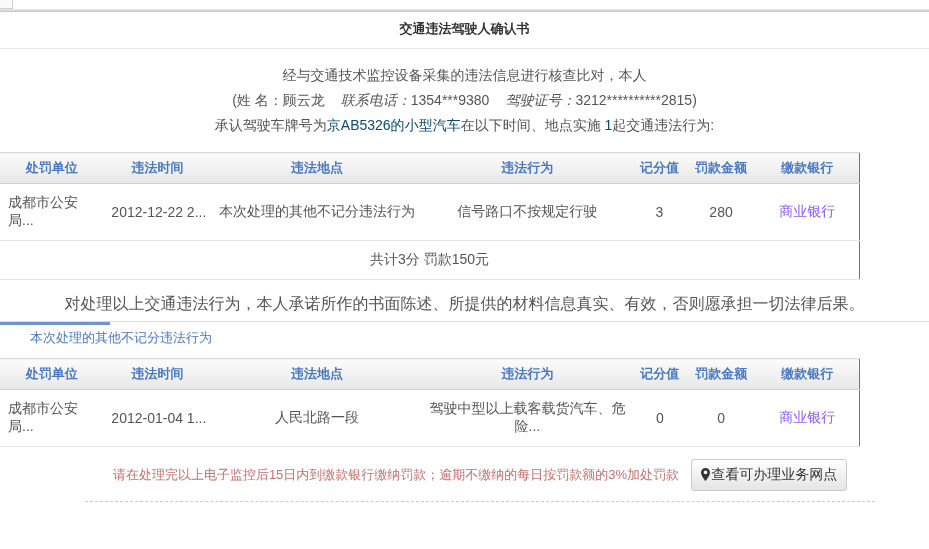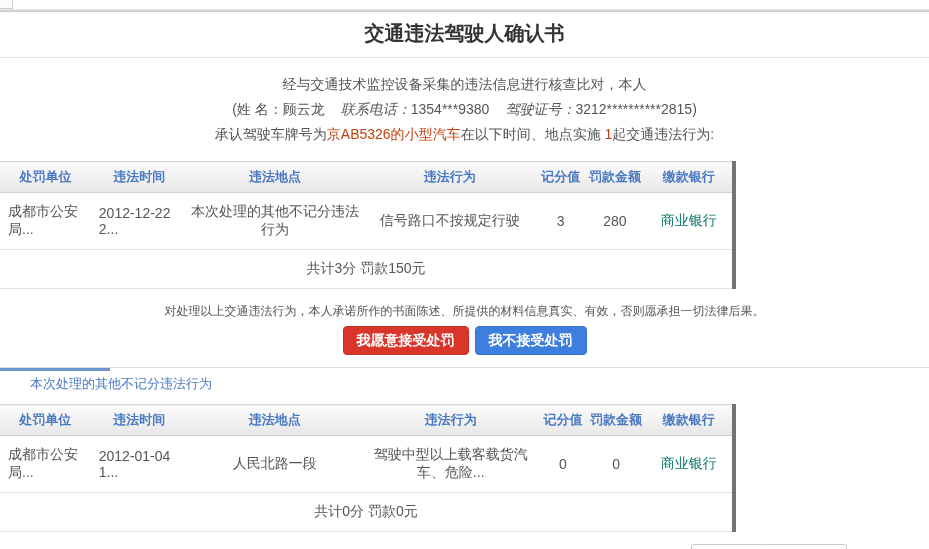--- a/index.html
+++ b/index.html
@@ -4,38 +4,38 @@
 <style>
   html,body{margin:0;padding:0;}
   body{
     width:929px;height:549px;overflow:hidden;background:#fff;position:relative;
     font-family:"Liberation Sans","DejaVu Sans",sans-serif;color:#555;
   }
   .corner-fragment{position:absolute;top:0;left:0;width:12px;height:8px;background:#fbfbfb;
     border-right:1px solid #cfcfcf;border-bottom:1px solid #cfcfcf;}
   .top-band{margin-top:9px;height:3px;background:linear-gradient(#ececec,#c3c3c3);}
   .panel{border-bottom:1px solid #dcdcdc;}
-  .panel-heading{text-align:center;font-size:20px;font-weight:bold;color:#333;
+  .panel-heading{text-align:center;font-size:13px;font-weight:bold;color:#333;
     padding:8px 0 10px;border-bottom:1px solid #e8e8e8;}
   .intro{padding:14px 8px 0;text-align:center;font-size:14px;line-height:25px;color:#555;}
-  .red{color:#c2410c;}
+  .red{color:#0c4a6e;}
   .gap{margin-left:16px;font-style:italic;}
 
-  table.vtable{width:736px;border-collapse:collapse;margin-top:14px;font-size:14px;color:#555;
-    border-right:4px solid #737373;}
+  table.vtable{width:860px;border-collapse:collapse;margin-top:14px;font-size:14px;color:#555;
+    border-right:1px solid #737373;}
   .vtable th{background:linear-gradient(#fbfbfb,#e7e7e7);border-top:1px solid #d9d9d9;
     border-bottom:1px solid #cfcfcf;color:#4a79c4;font-size:13px;font-weight:bold;
     padding:6px 2px;text-align:center;}
   .vtable td{border-bottom:1px solid #e3e3e3;padding:10px 2px;text-align:center;}
   .vtable td.left{text-align:left;padding-left:8px;}
   .vtable .summary td{padding:10px 8px;}
-  .bank-link{color:#0f766e;text-decoration:none;cursor:pointer;}
+  .bank-link{color:#8b5cf6;text-decoration:none;cursor:pointer;}
   .c1{width:105px}.c2{width:110px}.c3{width:215px}.c4{width:215px}.c5{width:55px}.c6{width:70px}.c7{width:106px}
 
-  .statement{text-align:center;font-size:12px;color:#555;padding:14px 0 6px;}
+  .statement{text-align:center;font-size:16px;color:#555;padding:14px 0 6px;}
   .action-row{text-align:center;padding:0 0 12px;}
   .btn{display:inline-block;font-size:14px;font-weight:bold;color:#fff;padding:5px 13px;
     border-radius:4px;border:1px solid transparent;cursor:pointer;line-height:17px;}
   .btn-accept{background:#d9352b;border-color:#c22f26;}
   .btn-reject{background:#3d7ede;border-color:#3670c7;margin-left:6px;}
 
   .tab-indicator{width:110px;height:3px;background:#6d96cc;}
   .tab-label{display:inline-block;padding:5px 0 6px 6px;color:#4a79c4;font-size:13px;
     text-decoration:none;cursor:pointer;line-height:16px;margin-left:24px;}
   .table2-wrap .vtable{margin-top:6px;}
@@ -99,23 +99,20 @@
       <td><span class="bank-link">商业银行</span></td>
     </tr>
     <tr class="summary">
       <td colspan="7">共计3分 罚款150元</td>
     </tr>
   </tbody>
     </table>
 
   <div class="statement">对处理以上交通违法行为，本人承诺所作的书面陈述、所提供的材料信息真实、有效，否则愿承担一切法律后果。</div>
 
-  <div class="action-row">
-    <span class="btn btn-accept">我愿意接受处罚</span><span class="btn btn-reject">我不接受处罚</span>
-  </div>
 </div>
 
 <div class="tab-indicator"></div>
 <a class="tab-label">本次处理的其他不记分违法行为</a>
 
 <div class="table2-wrap">
   <table class="vtable">
     <colgroup>
         <col class="c1">
         <col class="c2">
@@ -137,23 +134,20 @@
     </tr>
     <tr>
       <td class="left">成都市公安局...</td>
       <td class="left">2012-01-04 1...</td>
       <td>人民北路一段</td>
       <td>驾驶中型以上载客载货汽车、危险...</td>
       <td>0</td>
       <td>0</td>
       <td><span class="bank-link">商业银行</span></td>
     </tr>
-    <tr class="summary">
-      <td colspan="7">共计0分 罚款0元</td>
-    </tr>
   </tbody>
     </table>
 </div>
 
 <div class="footer">
   <span class="notice">请在处理完以上电子监控后15日内到缴款银行缴纳罚款；逾期不缴纳的每日按罚款额的3%加处罚款</span><span class="btn-branch"><span class="pin"><svg width="9" height="13" viewBox="0 0 9 13">
           <path d="M4.5 0C2 0 0 2 0 4.4 0 7.7 4.5 13 4.5 13S9 7.7 9 4.4C9 2 7 0 4.5 0zm0 6.2a1.9 1.9 0 1 1 0-3.8 1.9 1.9 0 0 1 0 3.8z" fill="#333"></path>
         </svg></span><span>查看可办理业务网点</span></span>
 </div>
 

